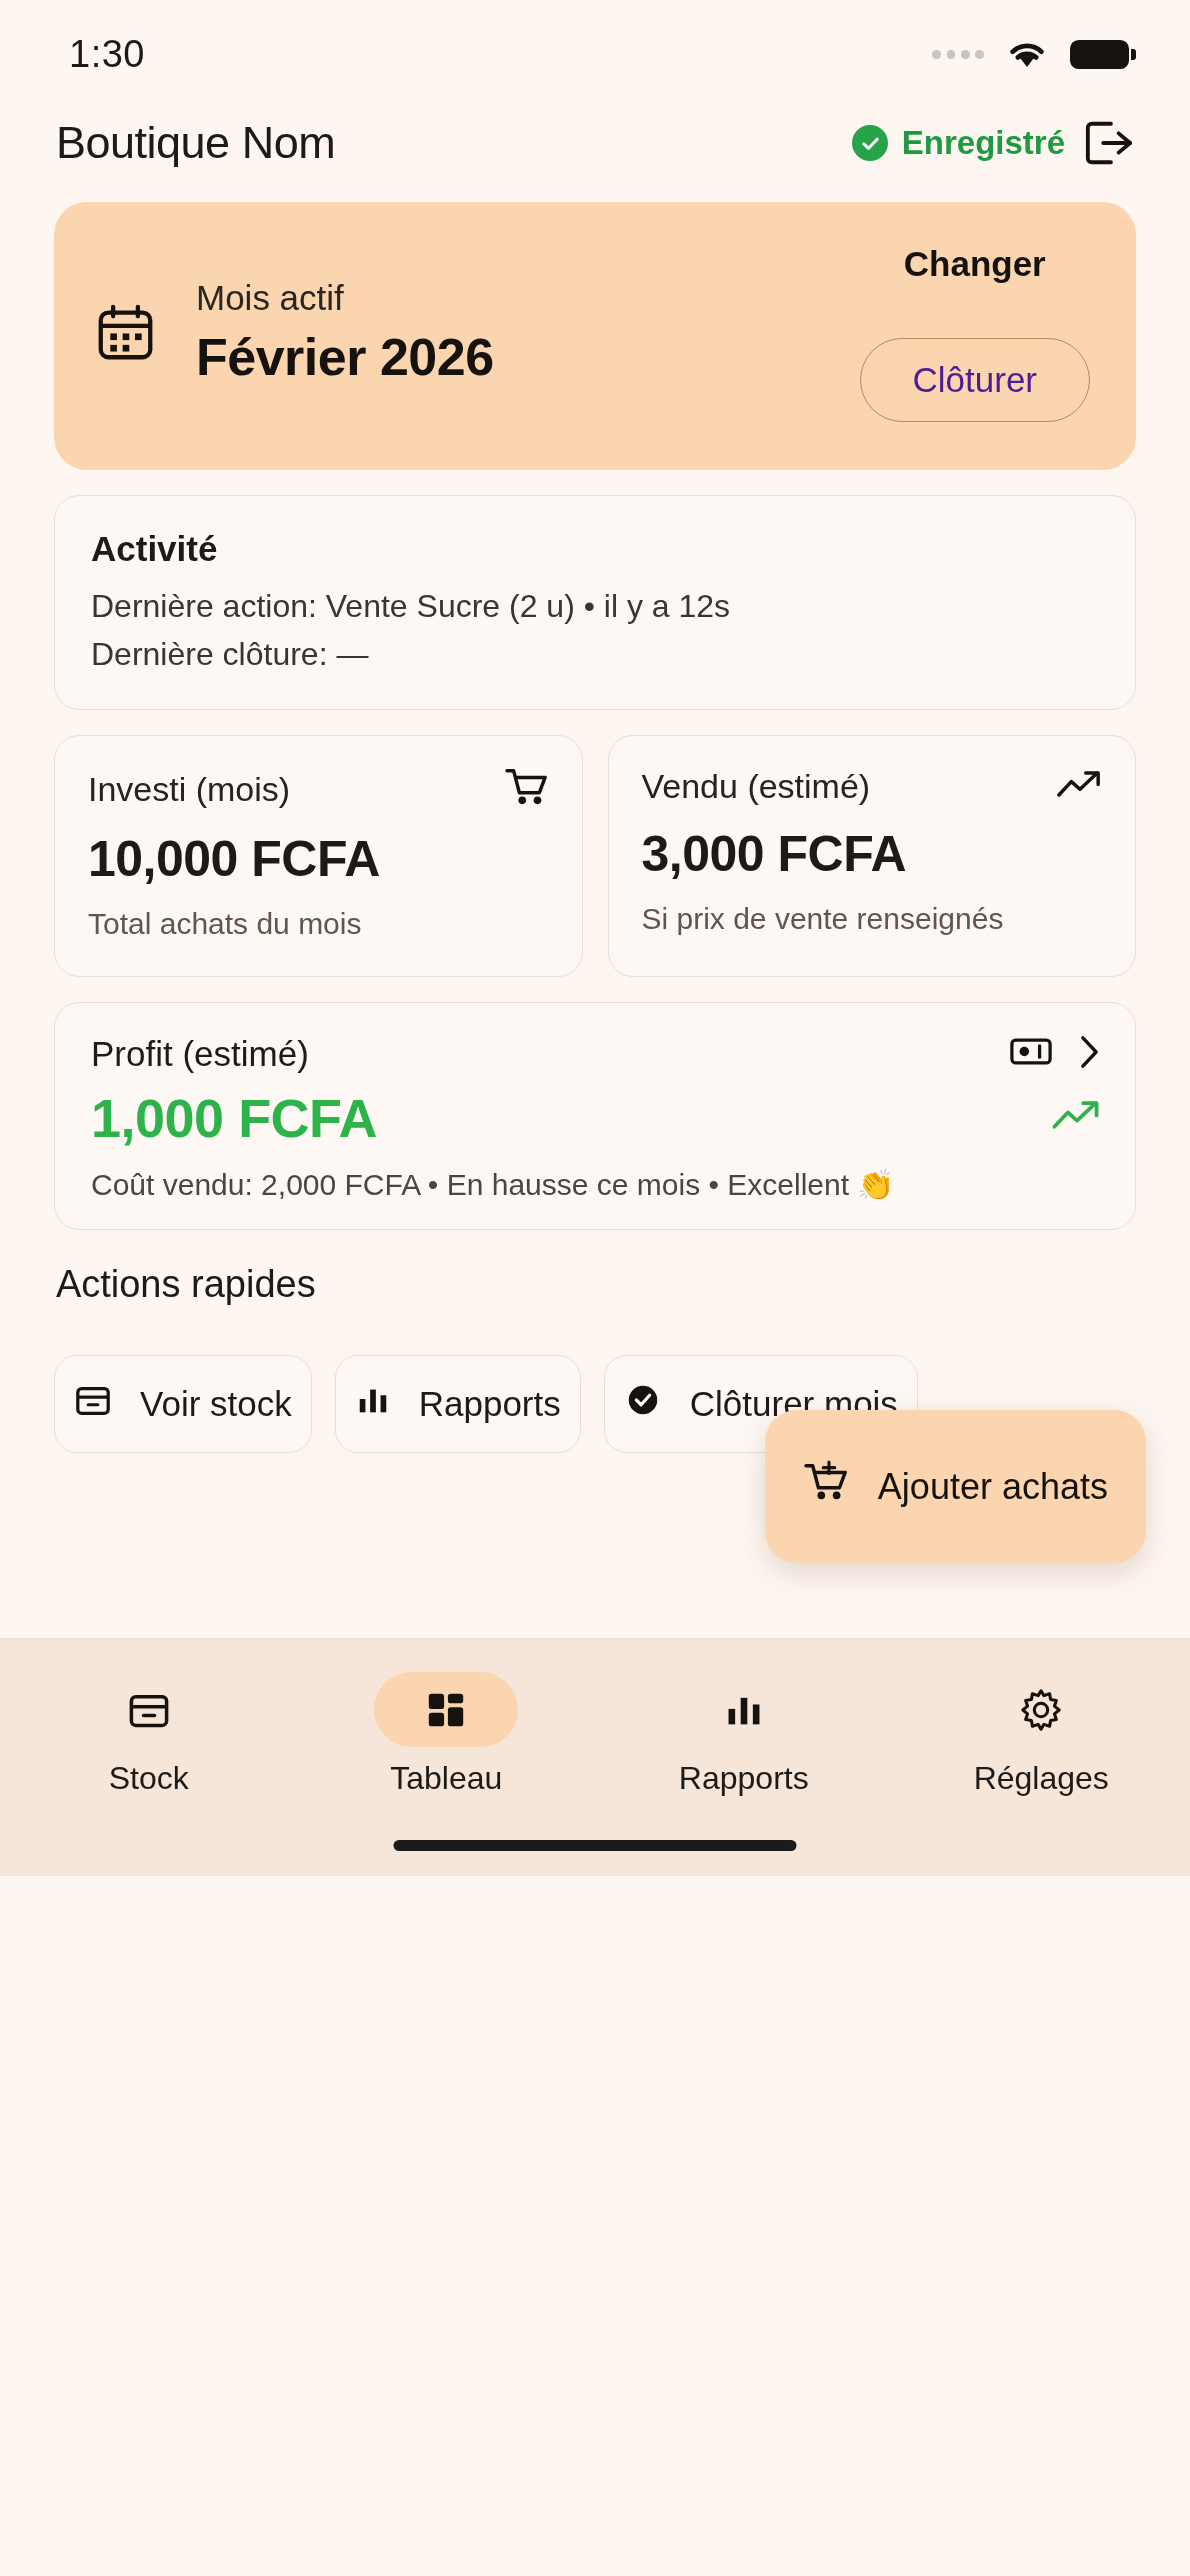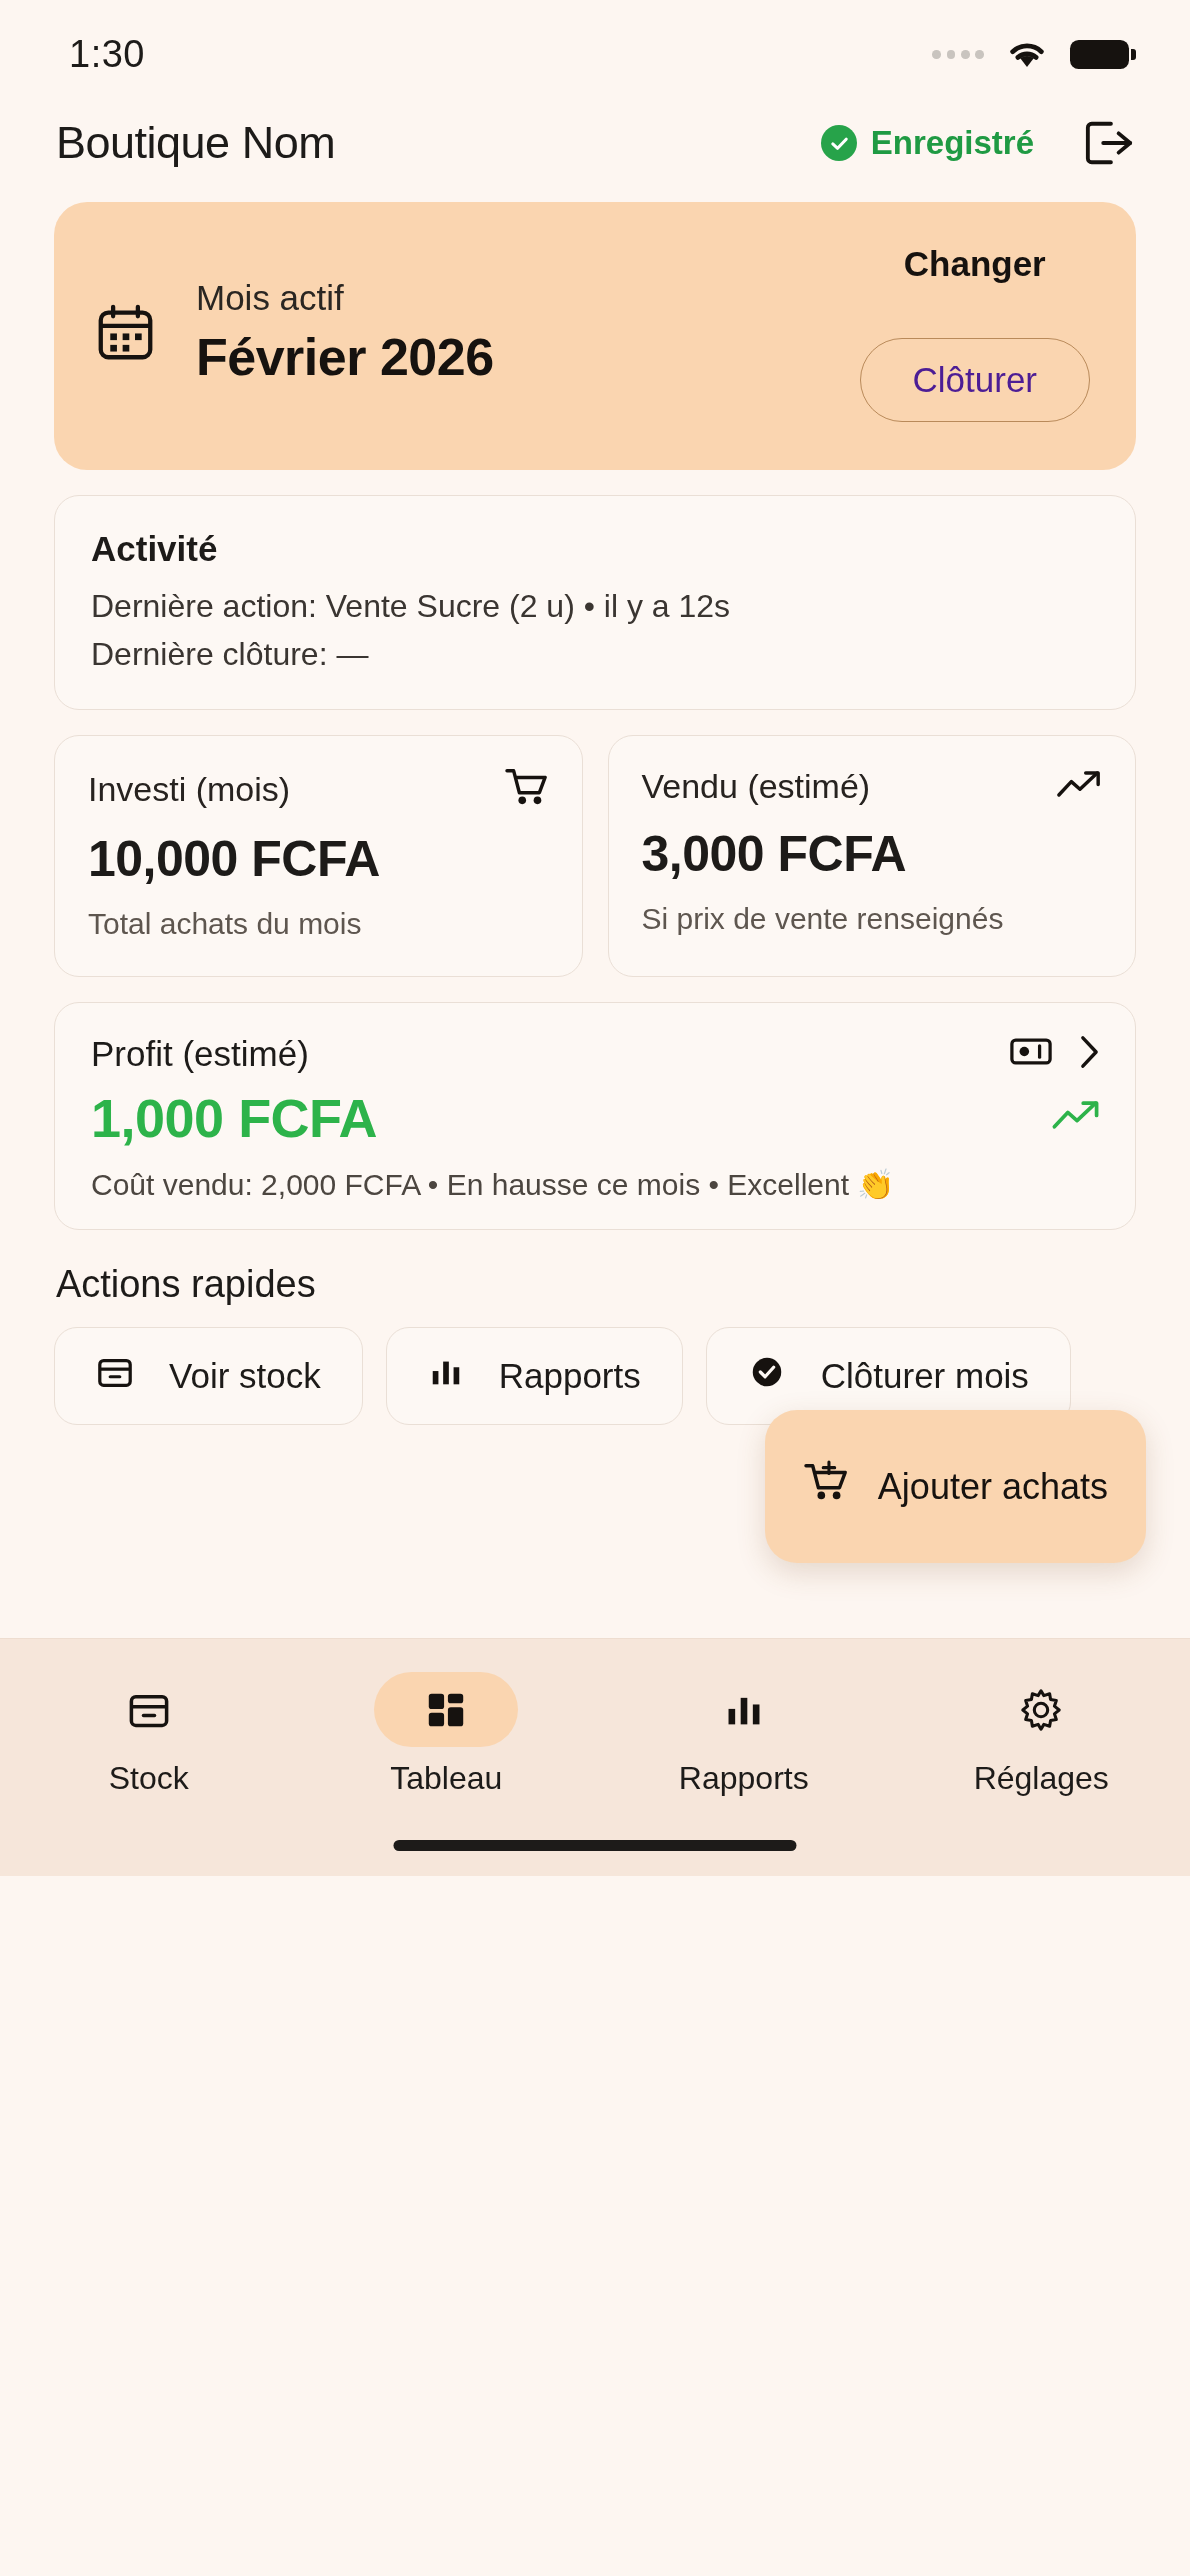--- a/index.html
+++ b/index.html
@@ -68,21 +68,21 @@
   }
   .shop-title {
     font-size: 45px;
     font-weight: 400;
     letter-spacing: -0.5px;
     color: #1d1b19;
   }
   .header-right {
     display: flex;
     align-items: center;
-    gap: 48px;
+    gap: 17px;
   }
   .saved-chip {
     display: flex;
     align-items: center;
     gap: 13.4px;
   }
   .saved-badge {
     width: 36px; height: 36px;
     border-radius: 50%;
     background: #27a34a;
@@ -236,26 +236,27 @@
   }
   .quick-row {
     display: flex;
     gap: 23px;
     flex-wrap: wrap;
   }
   .quick-btn {
     background: #fdf8f4;
     border: 1.9px solid #eadfd6;
     border-radius: 23px;
-    padding: 25px 41px;
-    display: flex;
-    align-items: center;
-    gap: 35px;
+    padding: 25px 19px;
+    display: flex;
+    align-items: center;
+    gap: 28px;
     font-size: 35px;
     color: #1d1b19;
+    margin-top: 28px;
   }
   .fab {
     position: absolute;
     right: 44px;
     bottom: 75px;
     background: #fad5b0;
     border-radius: 32px;
     padding: 50px 38px;
     display: flex;
     align-items: center;

